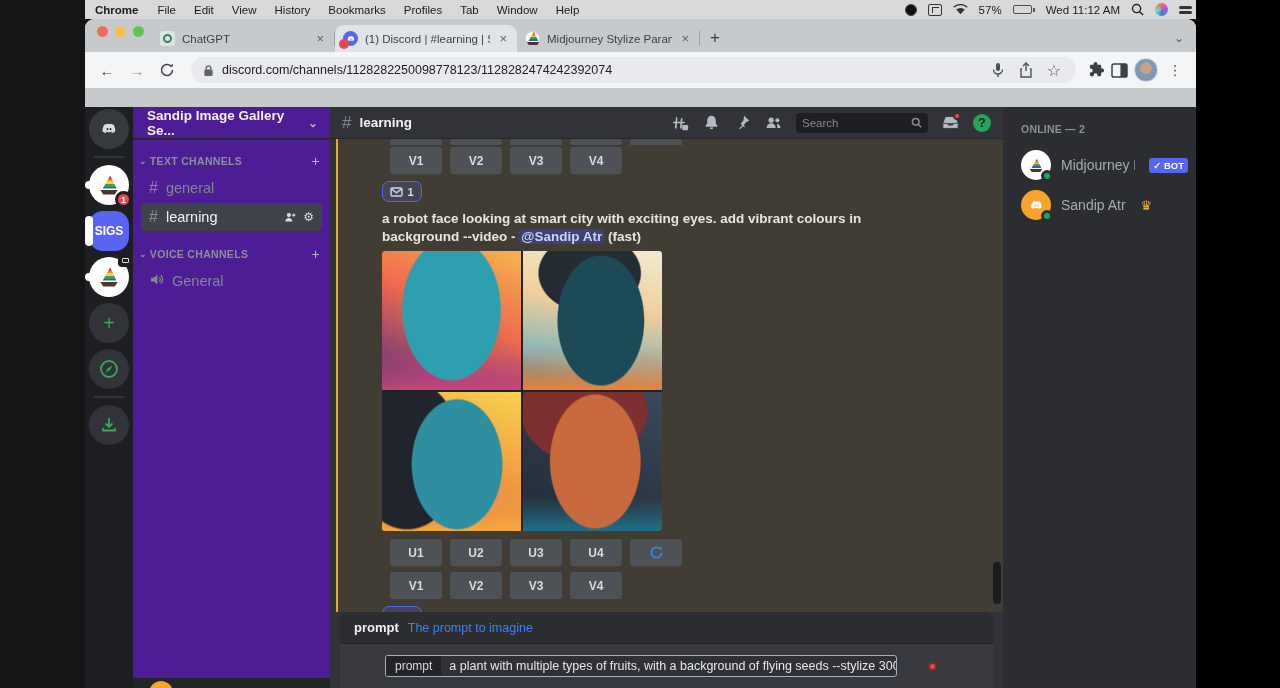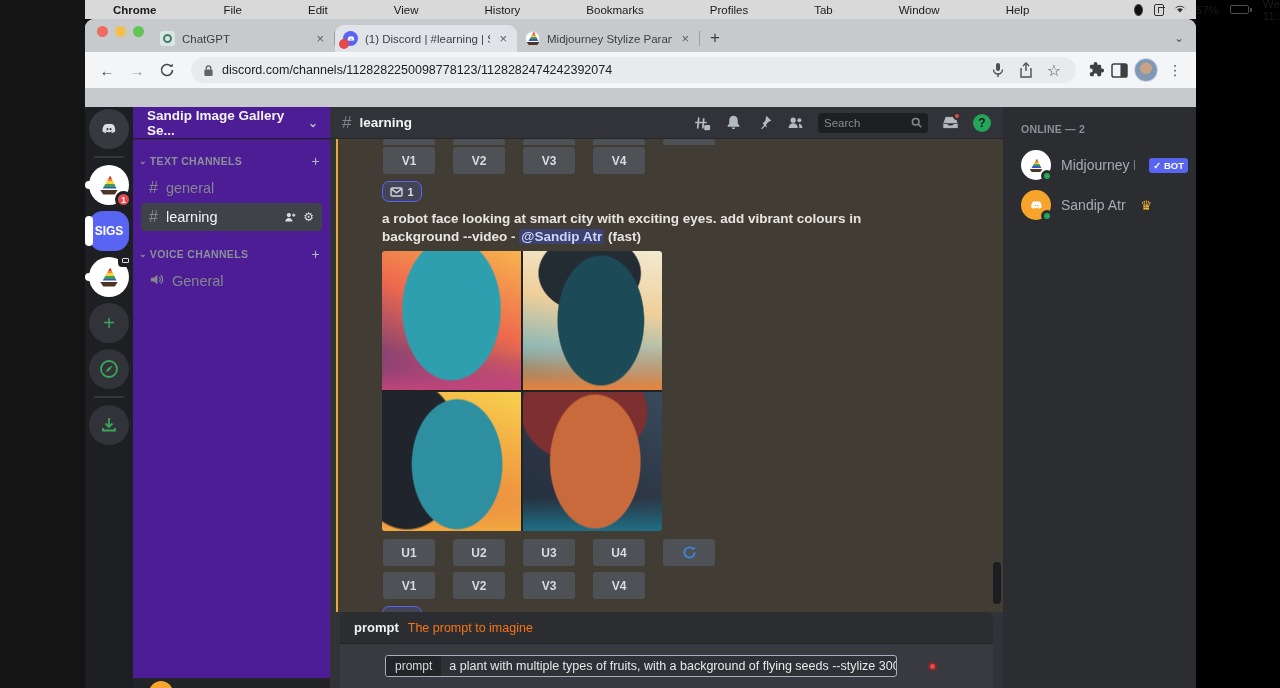--- a/index.html
+++ b/index.html
@@ -2,21 +2,21 @@
 <html><head>
 <meta charset="utf-8">
 <style>
   * { margin:0; padding:0; box-sizing:border-box; font-family:"Liberation Sans", sans-serif; }
   html,body { background:#000; }
   .stage { position:relative; width:1280px; height:688px; background:#000; overflow:hidden; }
   .leftbar { position:absolute; left:0; top:0; width:85px; height:688px; background:#151515; }
   .screen { position:absolute; left:85px; top:0; width:1111px; height:688px; background:#101010; }
 
   
-  .menubar { position:absolute; left:0; top:0; width:100%; height:19px; background:#d9d9d9; display:flex; align-items:center; padding:0 22px; font-size:11.5px; color:#1a1a1a;gap:48px; }
+  .menubar { position:absolute; left:0; top:0; width:100%; height:19px; background:#d9d9d9; display:flex; align-items:center; padding:0 4px; font-size:11.5px; color:#1a1a1a; }
   .menubar .app { font-weight:bold; margin:0 10px 0 6px; }
   .menubar .mitem { margin:0 9px; }
   .menubar .spacer { flex:1; }
   .menubar .mright { display:flex; align-items:center; gap:11px; }
   .rec-dot { width:12px; height:12px; border-radius:50%; background:#111; border:1px solid #444; }
   .ime-ico { width:14px; height:12px; border:1.2px solid #333; border-radius:2px; position:relative; }
   .ime-ico::after{ content:""; position:absolute; left:3px; top:2px; width:6px; height:5px; border-left:1px solid #333; border-top:1px solid #333; }
   .batt { display:flex; align-items:center; gap:3px; }
   .batt-body { width:19px; height:9px; border:1px solid #4c4c4c; border-radius:2px; padding:1px; }
   .batt-fill { width:100%; height:100%; background:#3c3c3c; border-radius:1px; }
@@ -96,31 +96,31 @@
   .user-panel .uava svg { width:14px; height:11px; fill:#fff; }
 
   
   .main { flex:1; display:flex; flex-direction:column; min-width:0; }
   .chan-head { height:32px; background:#313338; border-bottom:1px solid #26282c; display:flex; align-items:center; padding:0 12px; gap:8px; flex:0 0 auto; }
   .chan-head .h { color:#80848e; font-size:17px; }
   .chan-head .name { color:#f2f3f5; font-weight:bold; font-size:13.5px; }
   .head-right { margin-left:auto; display:flex; align-items:center; gap:14px; }
   .hico { color:#b5bac1; display:flex; align-items:center; position:relative; }
   .hico svg { width:17px; height:17px; fill:#b5bac1; }
-  .searchbox { width:110px; height:20px; background:#1e1f22; border-radius:4px; display:flex; align-items:center; padding:0 6px; gap:4px; }
+  .searchbox { width:132px; height:20px; background:#1e1f22; border-radius:4px; display:flex; align-items:center; padding:0 6px; gap:4px; }
   .searchbox input { flex:1; min-width:0; background:transparent; border:none; outline:none; color:#dbdee1; font-size:11.5px; }
   .searchbox input::placeholder { color:#87898c; }
   .searchbox svg { width:11px; height:11px; stroke:#87898c; fill:none; stroke-width:2; }
   .inbox-dot { position:absolute; right:-2px; top:-2px; width:8px; height:8px; border-radius:50%; background:#e5484d; border:2px solid #313338; }
   .help-circ { width:18px; height:18px; border-radius:50%; background:#23a55a; color:#17191c; font-weight:bold; font-size:12px; display:flex; align-items:center; justify-content:center; }
 
   
   .chat { flex:1; position:relative; overflow:hidden; padding-left:6px; background:#313338; }
   .mention-block { background:#413d35; border-left:2px solid #eda63a; height:480px; padding:0 0 0 44px; overflow:hidden; }
-  .btnrow { display:flex; gap:18px; margin-left:1px; }
+  .btnrow { display:flex; gap:8px; margin-left:8px; }
   .btnrow.sliver { height:6px; overflow:hidden; }
   .btnrow.sliver .dbtn { height:18px; }
   .dbtn { width:52px; height:27px; background:#4e5156; border-radius:3px; color:#d9dbde; font-size:12px; font-weight:bold; display:flex; align-items:center; justify-content:center; }
   .dbtn svg { width:15px; height:15px; fill:#3d85d8; }
   .reaction { margin-top:7px; width:40px; height:21px; border:1px solid #5865f2; background:rgba(88,101,242,.18); border-radius:7px; display:flex; align-items:center; justify-content:center; gap:4px; color:#dbdee1; font-size:11px; font-weight:bold; }
   .reaction svg { width:13px; height:10px; fill:none; stroke:#cfd3d8; stroke-width:1.6; }
   .msg-text { margin-top:8px; width:552px; color:#e8e5de; font-size:13.5px; font-weight:bold; line-height:18px; }
   .mention { background:#3d4270; color:#ccd2fb; border-radius:3px; padding:0 2px; }
   .msg-suffix { font-weight:bold; }
   .mj-grid { margin-top:5px; width:280px; height:280px; display:grid; grid-template-columns:1fr 1fr; grid-template-rows:1fr 1fr; gap:2px; background:#222; border-radius:3px; overflow:hidden; }
@@ -143,21 +143,21 @@
     radial-gradient(ellipse 46px 68px at 52% 50%, #c96a3c 0 97%, rgba(0,0,0,0) 100%),
     radial-gradient(ellipse 64px 52px at 44% 14%, #7e2f2f 0 97%, rgba(0,0,0,0) 100%),
     linear-gradient(0deg, #1f6f86 0%, rgba(31,111,134,0) 24%),
     linear-gradient(210deg, #3a4a5c, #2b3442 60%, #22303e); }
   .scroll-thumb { position:absolute; right:2px; bottom:8px; width:8px; height:42px; background:#1c1d21; border-radius:4px; }
   .gap8 { height:8px; } .gap6 { height:6px; } .gap2 { height:2px; }
 
   
   .cmd-popup { margin:0 10px; background:#2b2d31; border-radius:8px 8px 0 0; border-bottom:1px solid #212327; padding:8px 14px; display:flex; align-items:baseline; gap:9px; flex:0 0 auto; }
   .cmd-popup .oname { color:#f2f3f5; font-weight:bold; font-size:13px; }
-  .cmd-popup .odesc { color:#f97316; font-size:12.5px; }
+  .cmd-popup .odesc { color:#3b82f6; font-size:12.5px; }
   .composer { margin:0 10px; background:#383a40; flex:0 0 auto; height:44px; padding:6px 12px 0; }
   .composer .row1 { display:flex; align-items:center; gap:10px; }
   .c-ava { width:21px; height:21px; border-radius:50%; background:#fff; display:flex; align-items:center; justify-content:center; }
   .cmd { color:#f0f1f3; font-size:14px; text-decoration:underline wavy #e8413f 1px; text-underline-offset:3px; }
   .row1 .emoji { margin-left:auto; }
   .emoji svg { width:19px; height:19px; stroke:#b5bac1; fill:none; stroke-width:1.6; }
   .row2 { display:flex; align-items:center; margin-top:5px; }
   .optbox { margin-left:33px; width:512px; height:22px; border:1px solid #a9aebc; border-radius:3px; display:flex; align-items:center; overflow:hidden; background:#2f3136; }
   .optbox .olabel { background:#232428; color:#d7d9dc; font-size:12px; padding:3px 9px; height:100%; display:flex; align-items:center; }
   .optbox .oval { color:#e6e8ea; font-size:12.5px; padding:0 8px; white-space:nowrap; }

